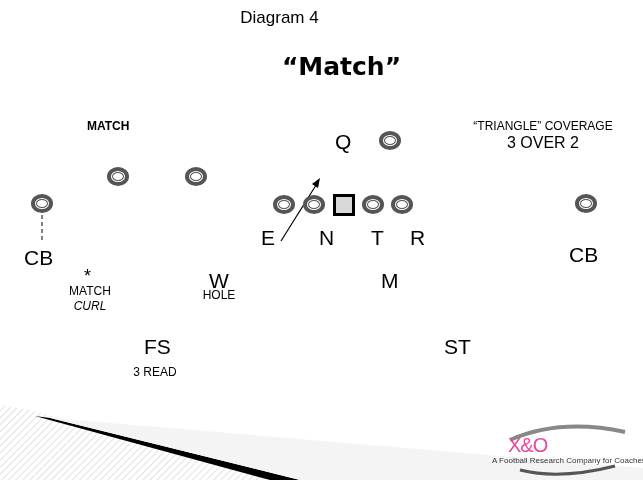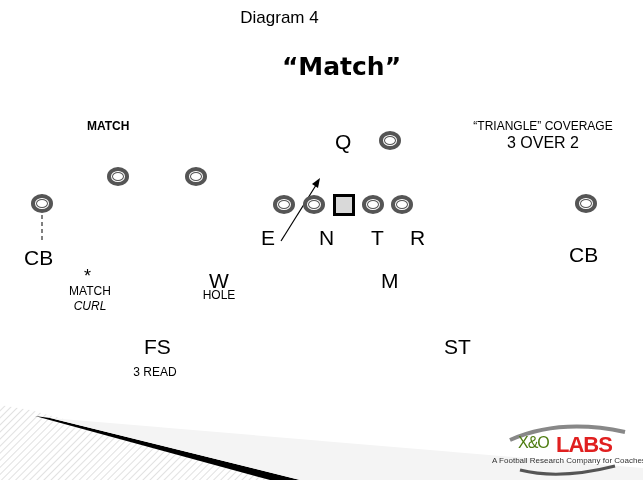--- a/index.html
+++ b/index.html
@@ -69,16 +69,15 @@
 <div class="t lbl-big" style="left:381px; top:269px;">M</div>
 <div class="t lbl-big" style="left:144px; top:335px;">FS</div>
 <div class="t lbl-small" style="left:125px; top:359px; width:60px;margin-top:6px;">3 READ</div>
 <div class="t lbl-big" style="left:444px; top:335px;text-align:center;">ST</div>
 
 <div class="abs" style="left:490px; top:418px; width:150px; height:60px;">
   <svg width="150" height="60">
     <path d="M20,22 Q70,0 135,14" stroke="#888" stroke-width="4" fill="none"></path>
     <path d="M30,52 Q70,62 125,48" stroke="#555" stroke-width="3" fill="none"></path>
   </svg>
-  <div class="t" style="left:28px; top:16px; font-size:16px; color:#4d7c0f; letter-spacing:-1px;">X&amp;O</div>
-  <div class="t" style="left:66px; top:14px; font-size:22px; font-weight:bold; color:#e02020; letter-spacing:-1px;">LABS</div>
+  <div class="t" style="left:18px; top:16px; font-size:20px; color:#ec4899; letter-spacing:-1px;">X&amp;O</div>
   <div class="t" style="left:2px; top:38px; font-size:8px; color:#333;">A Football Research Company for Coaches</div>
 </div>
 
 </body></html>

